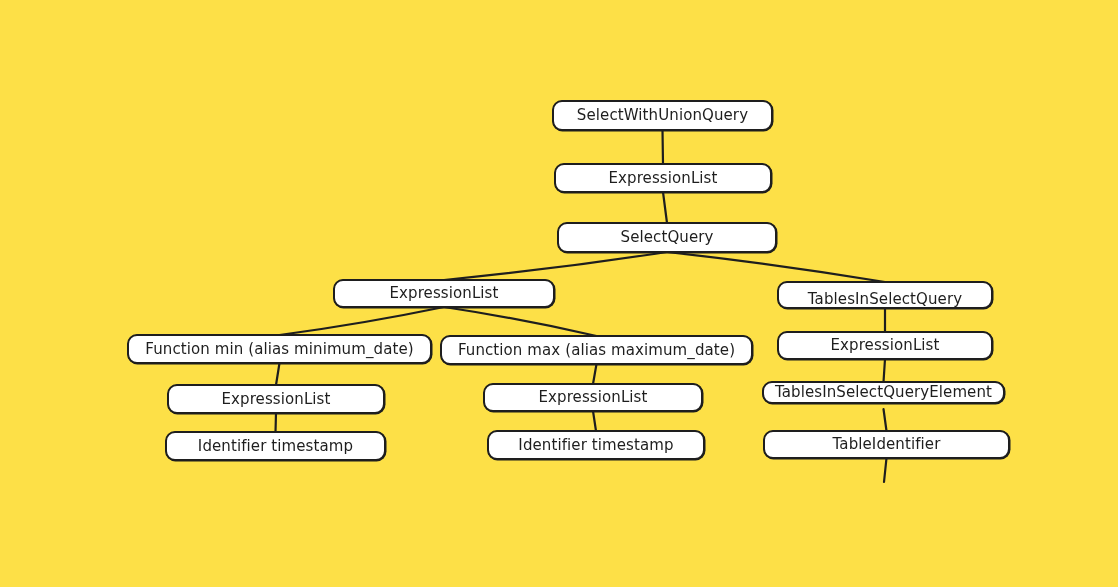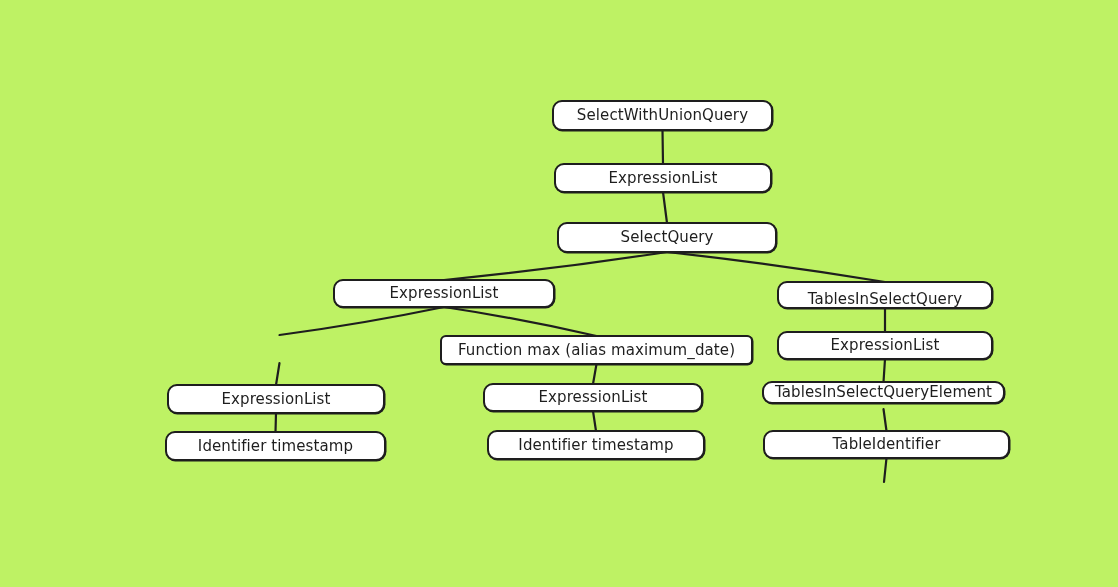--- a/index.html
+++ b/index.html
@@ -5,21 +5,21 @@
   html, body {
     margin: 0;
     padding: 0;
     background: #ffffff;
     font-family: "DejaVu Sans", "Liberation Sans", sans-serif;
   }
   #canvas {
     position: relative;
     width: 1118px;
     height: 587px;
-    background: #bef264;
+    background: #fde047;
     overflow: hidden;
   }
   #edge-layer {
     position: absolute;
     left: 0;
     top: 0;
     width: 1118px;
     height: 587px;
     z-index: 1;
   }
@@ -79,21 +79,24 @@
     </div>
     <div class="node" style="left: 557px; top: 222px; width: 220px; height: 31px;">
       <span class="label">SelectQuery</span>
     </div>
     <div class="node" style="left: 333px; top: 279px; width: 222px; height: 29px;">
       <span class="label">ExpressionList</span>
     </div>
     <div class="node" style="left: 777px; top: 281px; width: 216px; height: 28px; align-items: flex-end;">
       <span class="label">TablesInSelectQuery</span>
     </div>
-    <div class="node" style="left: 440px; top: 335px; width: 313px; height: 30px; border-radius: 6px;">
+    <div class="node" style="left: 127px; top: 334px; width: 305px; height: 30px;">
+      <span class="label">Function min (alias minimum_date)</span>
+    </div>
+    <div class="node" style="left: 440px; top: 335px; width: 313px; height: 30px;">
       <span class="label">Function max (alias maximum_date)</span>
     </div>
     <div class="node" style="left: 777px; top: 331px; width: 216px; height: 29px;">
       <span class="label">ExpressionList</span>
     </div>
     <div class="node" style="left: 167px; top: 384px; width: 218px; height: 30px;">
       <span class="label">ExpressionList</span>
     </div>
     <div class="node" style="left: 483px; top: 383px; width: 220px; height: 29px;">
       <span class="label">ExpressionList</span>

